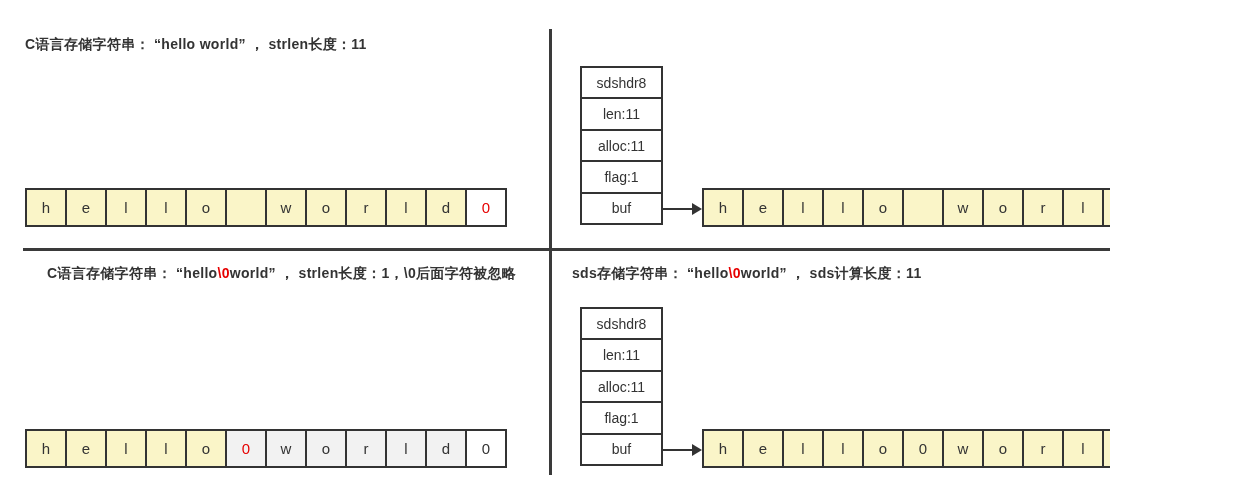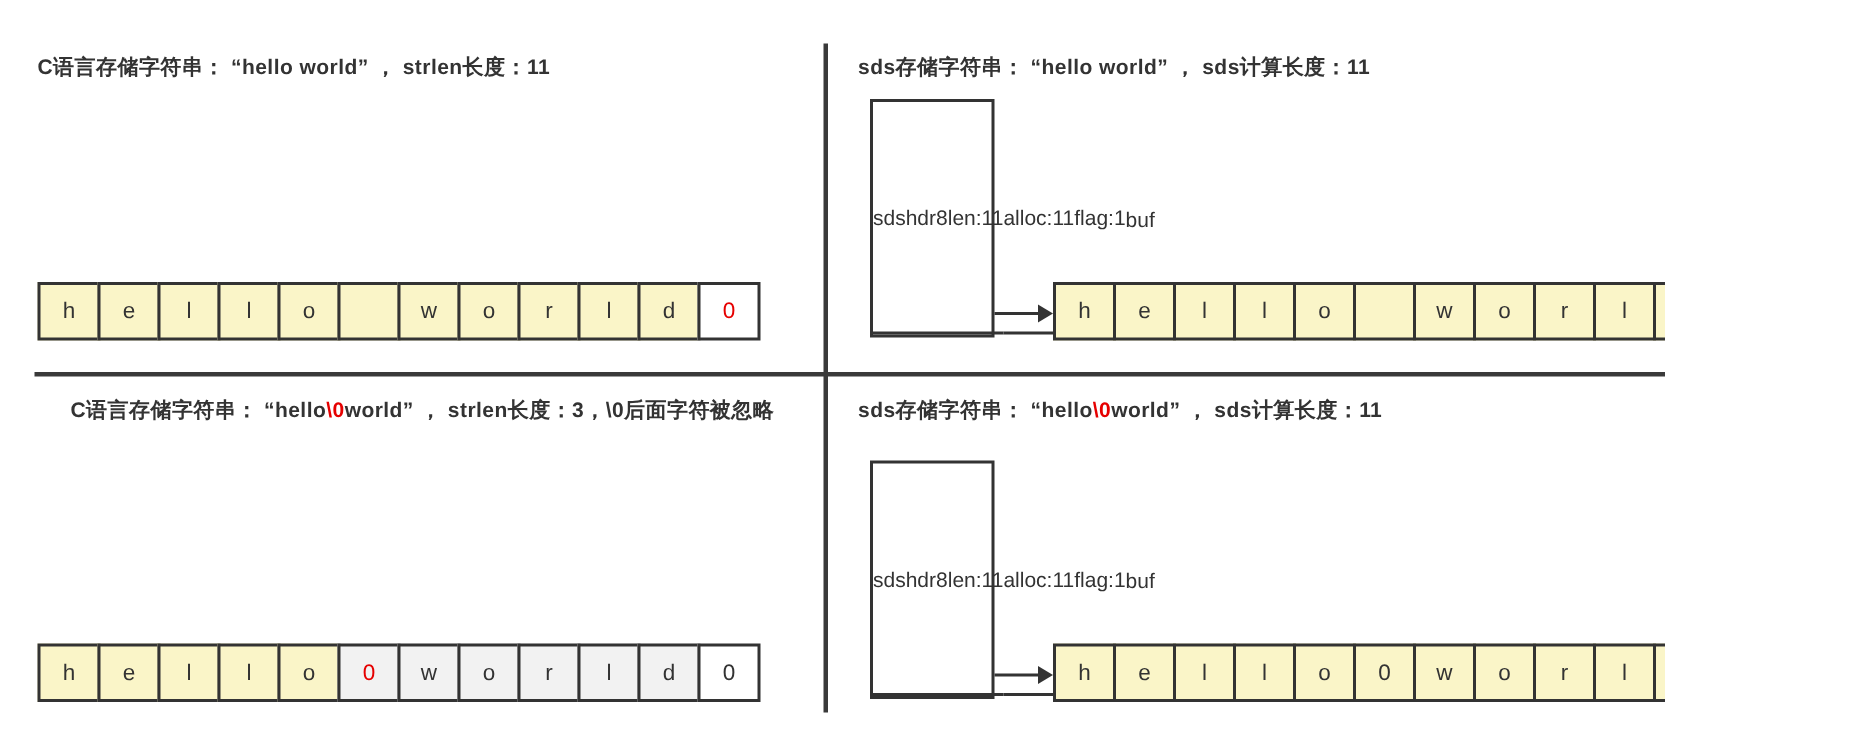--- a/index.html
+++ b/index.html
@@ -25,21 +25,21 @@
     width:42px; height:39px; box-sizing:border-box;
     border:2px solid #333333; margin-left:-2px;
     display:flex; align-items:center; justify-content:center;
     font-size:15px; color:#333333;
   }
   .cell:first-child { margin-left:0; }
 
   .struct {
     position:absolute; width:83px; height:159px; box-sizing:border-box;
     border:2px solid #333333; background:#ffffff;
-    display:flex; flex-direction:row;
+    display:flex; flex-direction:column;
   }
   .s-tr { left:580px; top:66px; }
   .s-br { left:580px; top:307px; }
   .srow {
     flex:1; box-sizing:border-box; border-bottom:2px solid #333333;
     display:flex; align-items:center; justify-content:center;
     font-size:14px; color:#333333;
   }
   .srow:last-child { border-bottom:none; }
 
@@ -60,22 +60,21 @@
 </style>
 </head>
 <body>
 
 <div class="canvas">
 
   <div class="divider-v"></div>
   <div class="divider-h"></div>
 
   <div class="title t-tl"><span style="color: rgb(51, 51, 51);">C语言存储字符串： “hello world” ， strlen长度：11</span></div>
-  <div class="title t-tr"><span style="color: rgb(51, 51, 51);">sds存储字符串： “hello world” ， sds计算长度：11</span></div>
-  <div class="title t-bl"><span style="color: rgb(51, 51, 51); margin-left: 22px;">C语言存储字符串： “hello</span><span style="color: rgb(230, 0, 0);">\0</span><span style="color: rgb(51, 51, 51);">world” ， strlen长度：3，\0后面字符被忽略</span></div>
+  <div class="title t-bl"><span style="color: rgb(51, 51, 51); margin-left: 22px;">C语言存储字符串： “hello</span><span style="color: rgb(230, 0, 0);">\0</span><span style="color: rgb(51, 51, 51);">world” ， strlen长度：1，\0后面字符被忽略</span></div>
   <div class="title t-br"><span style="color: rgb(51, 51, 51);">sds存储字符串： “hello</span><span style="color: rgb(230, 0, 0);">\0</span><span style="color: rgb(51, 51, 51);">world” ， sds计算长度：11</span></div>
 
   <div class="struct s-tr">
       <div class="srow">sdshdr8</div>
       <div class="srow">len:11</div>
       <div class="srow">alloc:11</div>
       <div class="srow">flag:1</div>
       <div class="srow">buf</div>
     </div>
   <div class="struct s-br">

